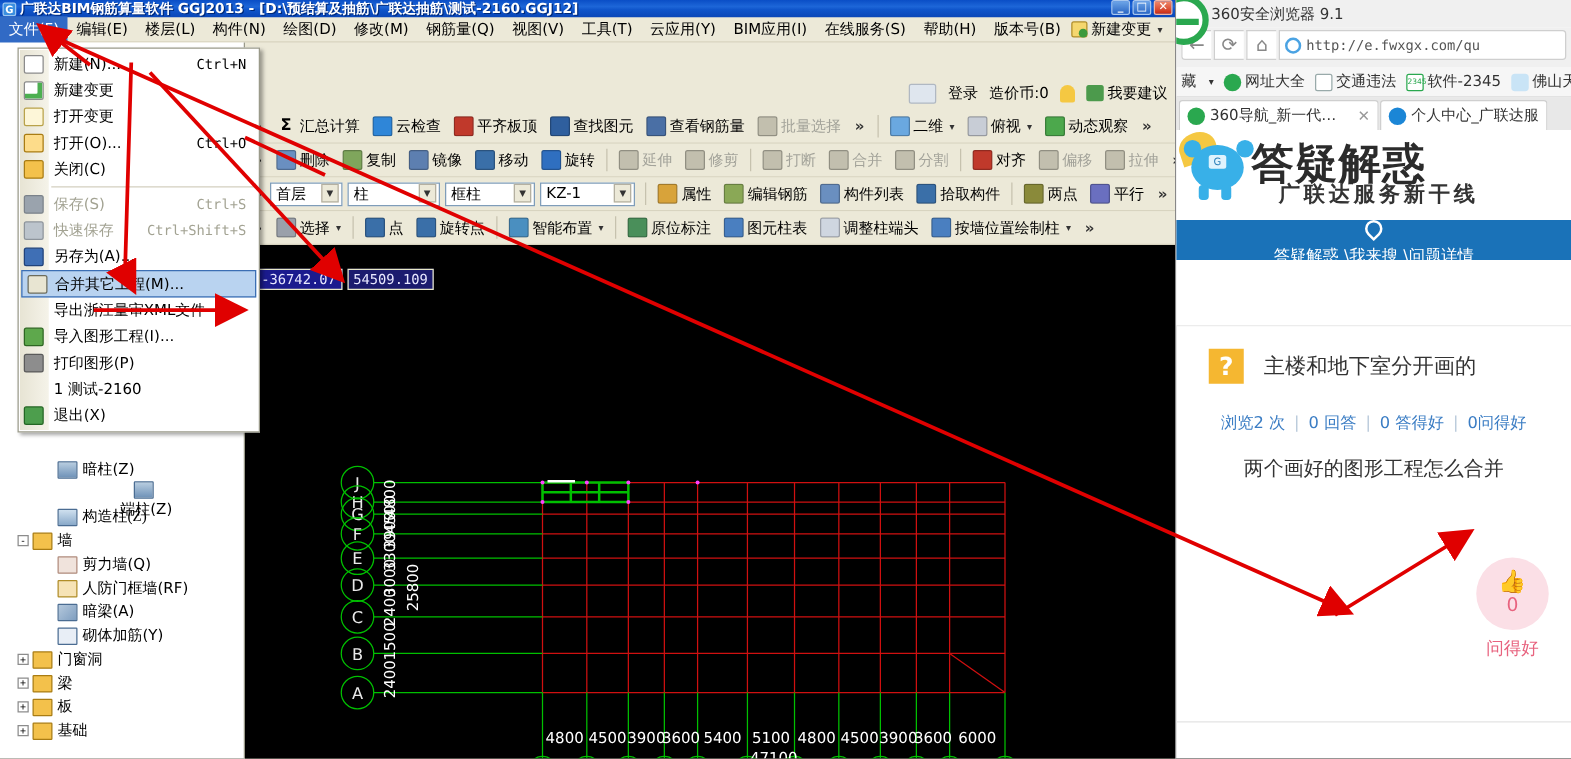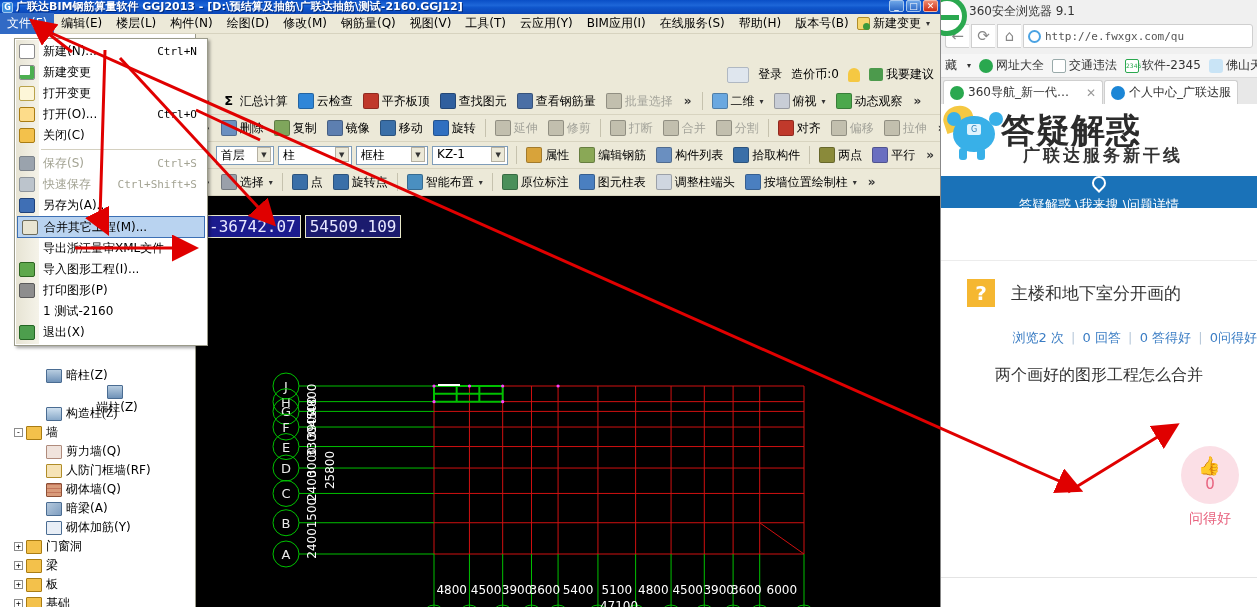--- a/index.html
+++ b/index.html
@@ -154,21 +154,21 @@
   
   .canvas {
     position: absolute; left: 196px; top: 196px; width: 744px; height: 411px;
     background: #000; overflow: hidden;
   }
   .coordbox {
     position: absolute; left: 8px; top: 19px; display: flex; gap: 4px; z-index: 3;
   }
   .coordbox .cf {
     background: #1b1b6e; color: #e8e8ff; border: 1px solid #e8e8c8;
-    font-family: "DejaVu Sans Mono", monospace; font-size: 16px;
+    font-family: "DejaVu Sans Mono", monospace; font-size: 11px;
     padding: 1px 4px;
   }
   .coordbox .cf.first { background: #1b1b8e; }
   .canv-left-btn {
     position: absolute; left: 0; top: 16px; width: 10px; height: 22px;
     background: #cfd8e8; border: 1px solid #7f9db9; z-index: 3;
   }
 
   
   svg.cad { position: absolute; left: 0; top: 0; }
@@ -282,21 +282,21 @@
     display: flex; align-items: flex-start; gap: 16px; padding: 18px 14px 0 26px;
     border-top: 1px solid #ececec;
   }
   .q-badge {
     width: 28px; height: 28px; background: #f5b731; color: #fff;
     font-size: 20px; text-align: center; line-height: 28px; flex: 0 0 auto;
     font-weight: bold;
   }
   .q-title { font-size: 17px; color: #333; line-height: 28px; }
   .q-meta {
-    text-align: right; color: #3b7dc4; font-size: 13px; padding: 22px 0 0 0;
+    text-align: center; color: #3b7dc4; font-size: 13px; padding: 22px 0 0 0;
   }
   .q-meta .sep { color: #b9c9da; margin: 0 3px; }
   .q-body {
     text-align: center; color: #333; font-size: 16px; padding: 18px 0 0 0;
   }
   .vote {
     position: absolute; right: 14px; top: 446px; width: 66px; text-align: center;
   }
   .vote-circle {
     width: 58px; height: 58px; border-radius: 50%; background: #fbdfe6;
@@ -583,25 +583,20 @@
           </div>
           <div class="tnode" style="padding-left: 34px;">
             <span class="tdot"></span>
             <span class="tico2 i-shear"></span>
             <span>剪力墙(Q)</span>
           </div>
           <div class="tnode" style="padding-left: 34px;">
             <span class="tdot"></span>
             <span class="tico2 i-door"></span>
             <span>人防门框墙(RF)</span>
-          </div>
-          <div class="tnode" style="padding-left: 34px;">
-            <span class="tdot"></span>
-            <span class="tico2 i-wall"></span>
-            <span>砌体墙(Q)</span>
           </div>
           <div class="tnode" style="padding-left: 34px;">
             <span class="tdot"></span>
             <span class="tico2 i-beam"></span>
             <span>暗梁(A)</span>
           </div>
           <div class="tnode" style="padding-left: 34px;">
             <span class="tdot"></span>
             <span class="tico2 i-rebar"></span>
             <span>砌体加筋(Y)</span>

